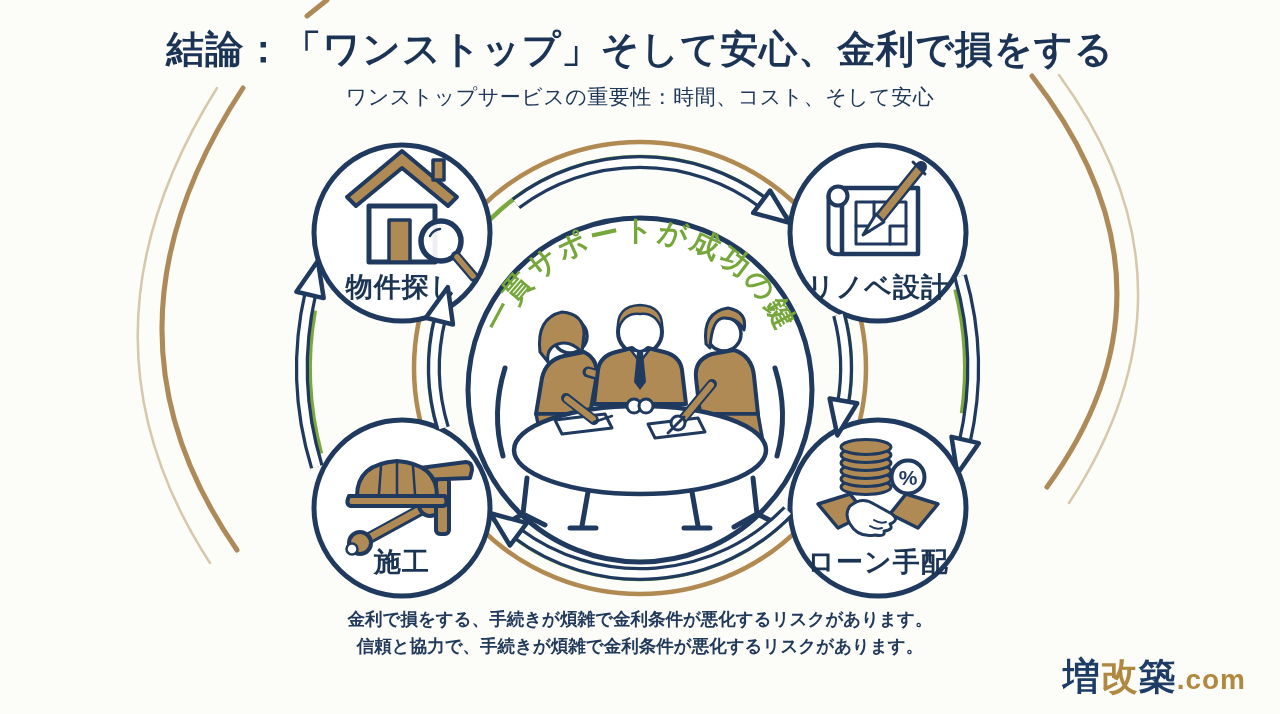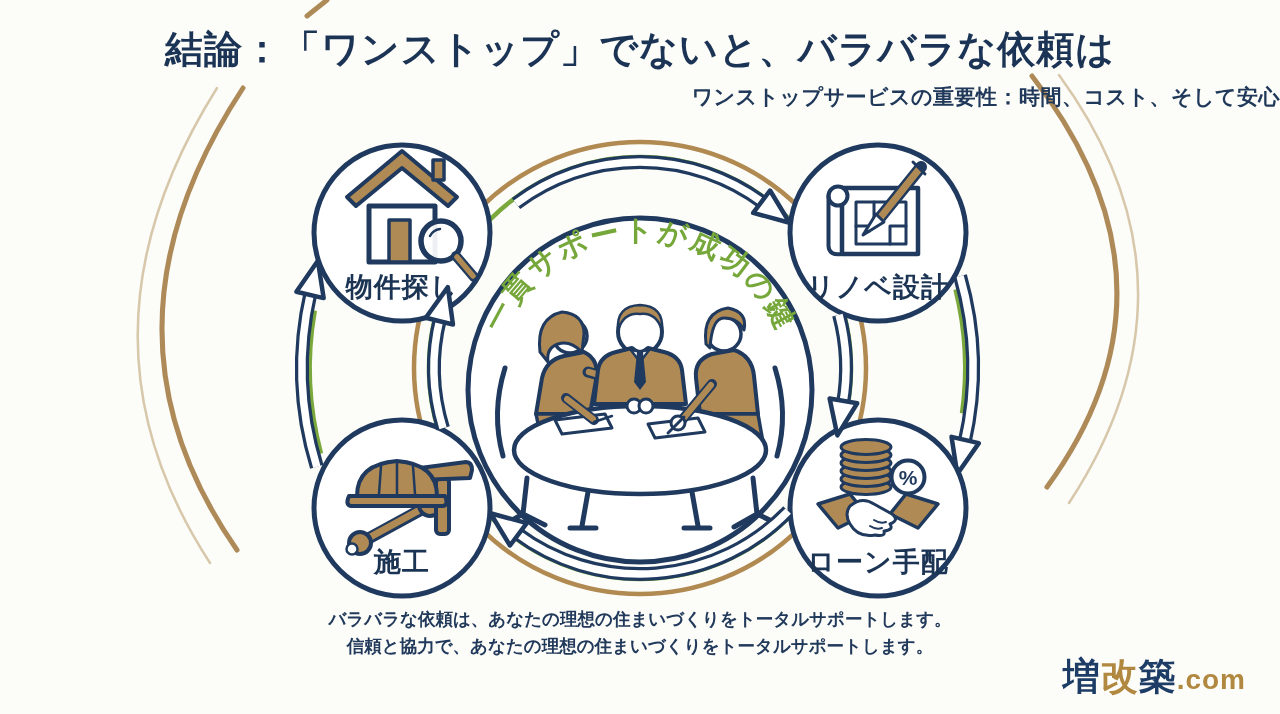--- a/index.html
+++ b/index.html
@@ -9,22 +9,22 @@
     font-family:"Liberation Sans","DejaVu Sans",sans-serif;
     color:#1c3454;
   }
   .abs{position:absolute;}
   #diagram-svg{position:absolute;left:0;top:0;width:1280px;height:714px;}
   .title{
     left:0;top:24px;width:100%;text-align:center;
     font-size:38px;font-weight:900;letter-spacing:1px;color:#1b3354;
   }
   .subtitle{
-    left:0;top:83px;width:100%;text-align:right;
-    font-size:21px;font-weight:700;letter-spacing:0.5px;color:#20395a;
+    left:0;top:83px;width:100%;text-align:center;
+    font-size:21px;font-weight:400;letter-spacing:0.5px;color:#20395a;
   }
   .footer{
     left:0;top:606px;width:100%;text-align:center;
     font-size:17.5px;font-weight:700;line-height:27px;color:#21395a;
   }
   .brand{
     right:34px;bottom:12px;font-weight:900;letter-spacing:1px;
     font-size:37px;white-space:nowrap;
   }
   .brand .navy{color:#1d3c66;}
@@ -229,25 +229,25 @@
     <g>
       <path class="band" d="M 788.2 511.1 A 206 206 0 0 1 516 532.5"></path>
       <path class="core" d="M 788.2 511.1 A 206 206 0 0 1 516 532.5" marker-end="url(#ah)"></path>
     </g>
     <g>
       <path class="band" d="M 443 428.2 A 206 206 0 0 1 440.1 318.2"></path>
       <path class="core" d="M 443 428.2 A 206 206 0 0 1 440.1 318.2" marker-end="url(#ah)"></path>
     </g>
   </svg>
 
-  <div class="abs title">結論：「ワンストップ」でないと、バラバラな依頼は</div>
+  <div class="abs title">結論：「ワンストップ」そして安心、金利で損をする</div>
   <div class="abs subtitle">ワンストップサービスの重要性：時間、コスト、そして安心</div>
 
   <div class="abs footer">
-    <div>バラバラな依頼は、あなたの理想の住まいづくりをトータルサポートします。</div>
-    <div>信頼と協力で、あなたの理想の住まいづくりをトータルサポートします。</div>
+    <div>金利で損をする、手続きが煩雑で金利条件が悪化するリスクがあります。</div>
+    <div>信頼と協力で、手続きが煩雑で金利条件が悪化するリスクがあります。</div>
   </div>
 
   <div class="abs brand">
     <span class="navy">増</span><span class="gold">改</span><span class="navy">築</span><span class="suffix">.com</span>
   </div>
 
 </div>
 
 </body></html>

